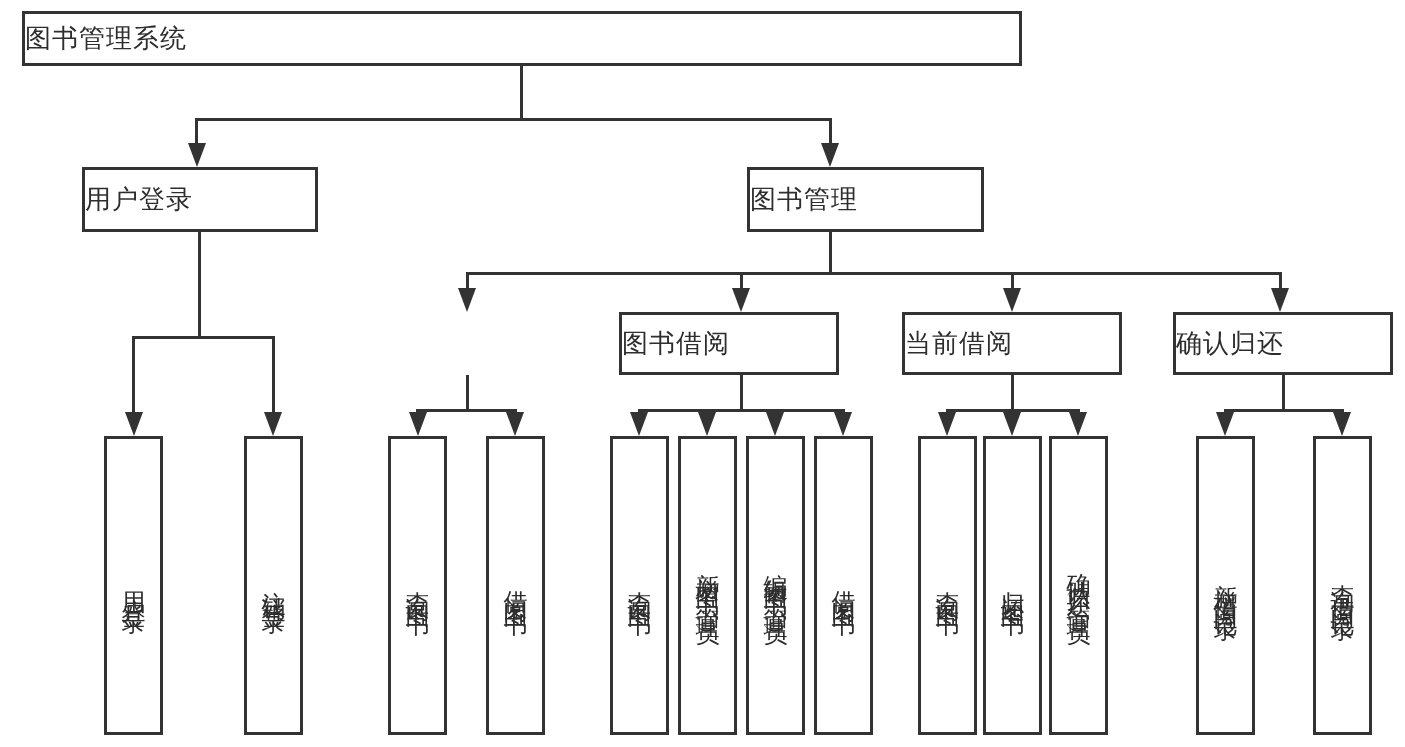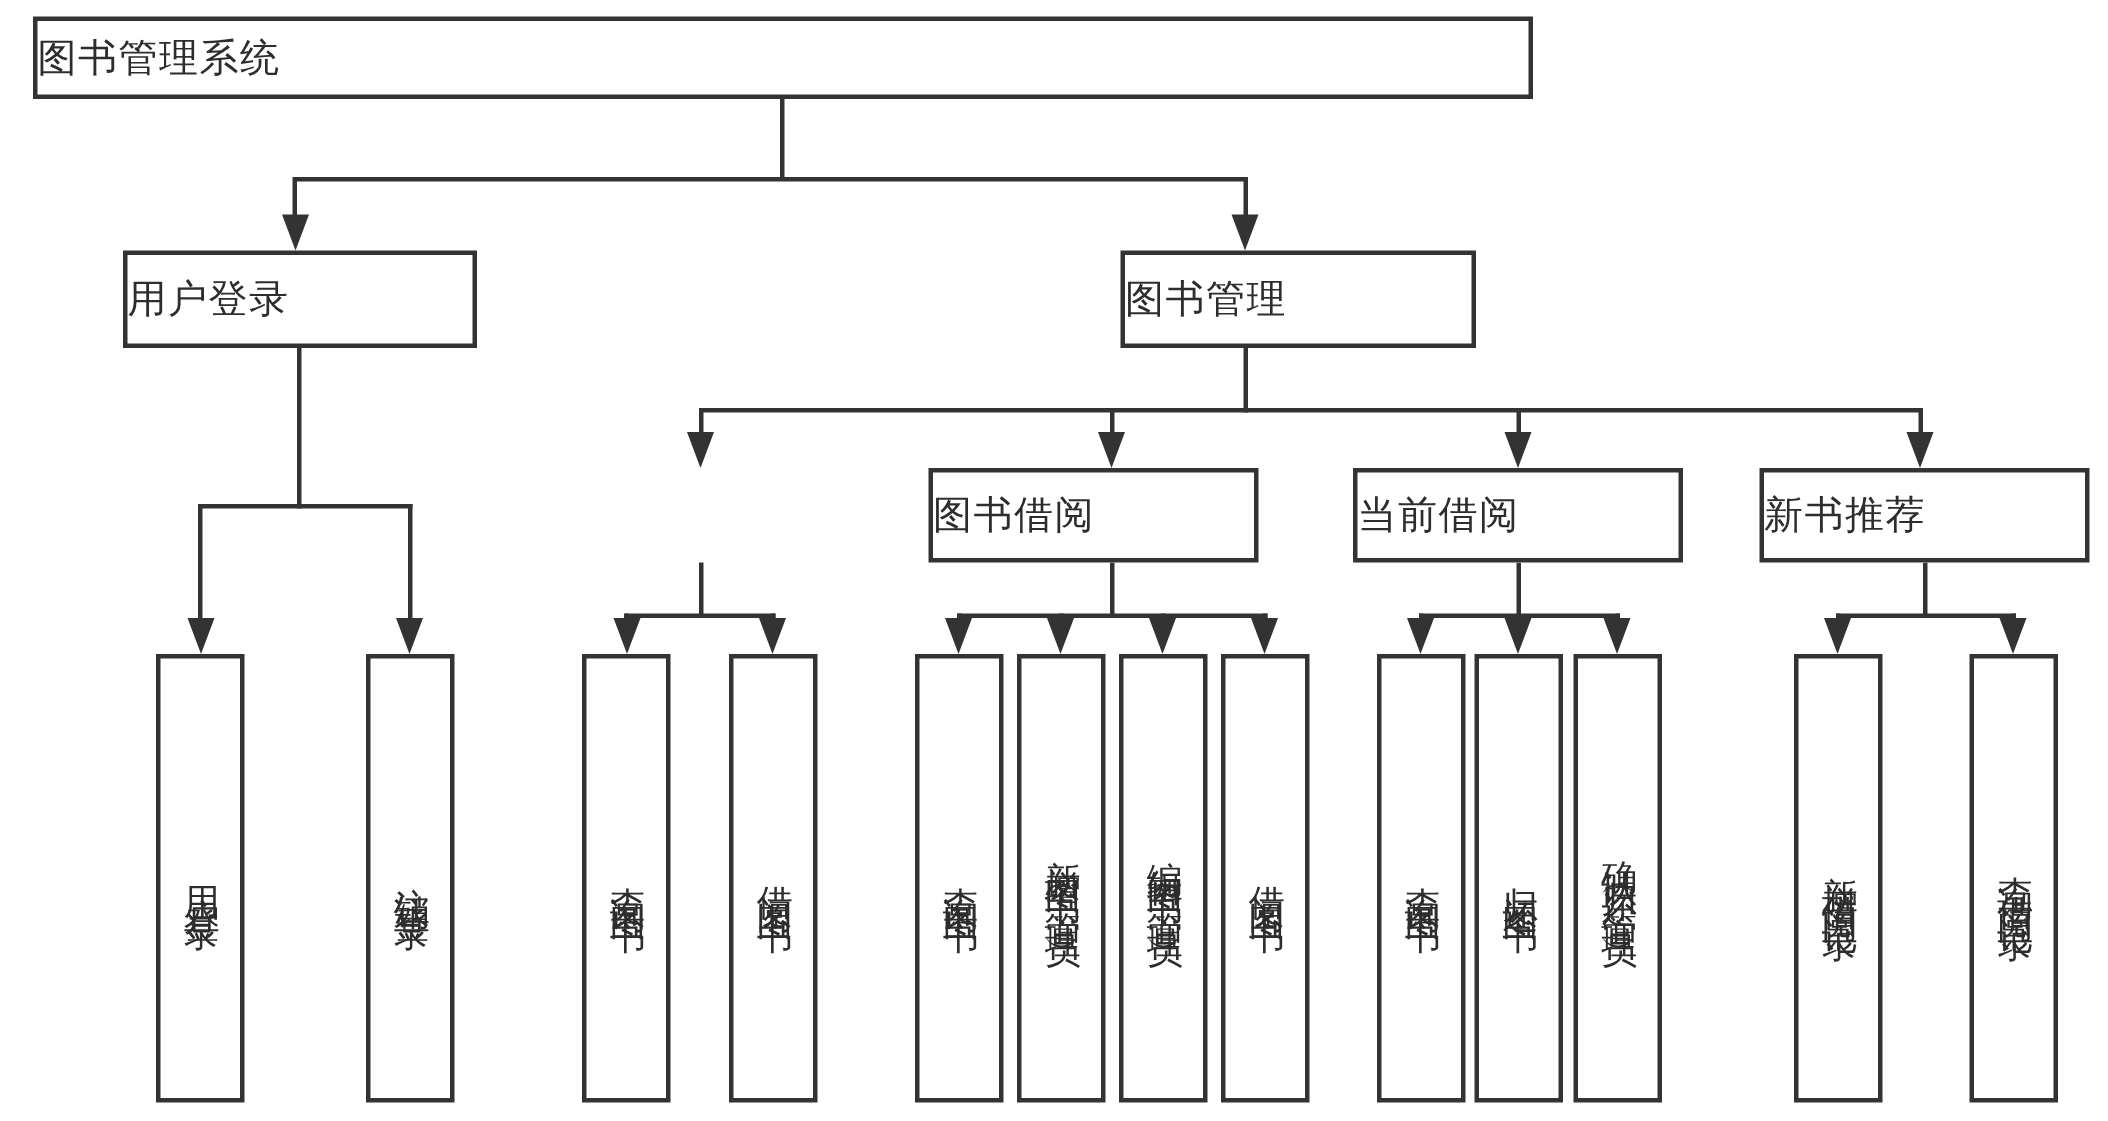--- a/index.html
+++ b/index.html
@@ -114,21 +114,21 @@
   <div class="vl" style="left:1279px; top:272px; height:18px;"></div>
   <div class="ah" style="left:1271px; top:288px;"></div>
 
   <div class="node" style="left:595px; top:312px; width:220px; height:63px;margin-left:24px;">
     <span>图书借阅</span>
   </div>
   <div class="node" style="left:902px; top:312px; width:220px; height:63px;">
     <span>当前借阅</span>
   </div>
   <div class="node" style="left:1173px; top:312px; width:220px; height:63px;">
-    <span>新书推荐</span>
+    <span>确认归还</span>
   </div>
 
   <div class="vl" style="left:466px; top:375px; height:37px;"></div>
   <div class="hl" style="left:417px; top:409px; width:100px;"></div>
   <div class="vl" style="left:416px; top:409px; height:8px;"></div>
   <div class="ah" style="left:409px; top:412px;"></div>
   <div class="vl" style="left:514px; top:409px; height:8px;"></div>
   <div class="ah" style="left:506px; top:412px;"></div>
 
   <div class="vl" style="left:740px; top:375px; height:37px;"></div>

